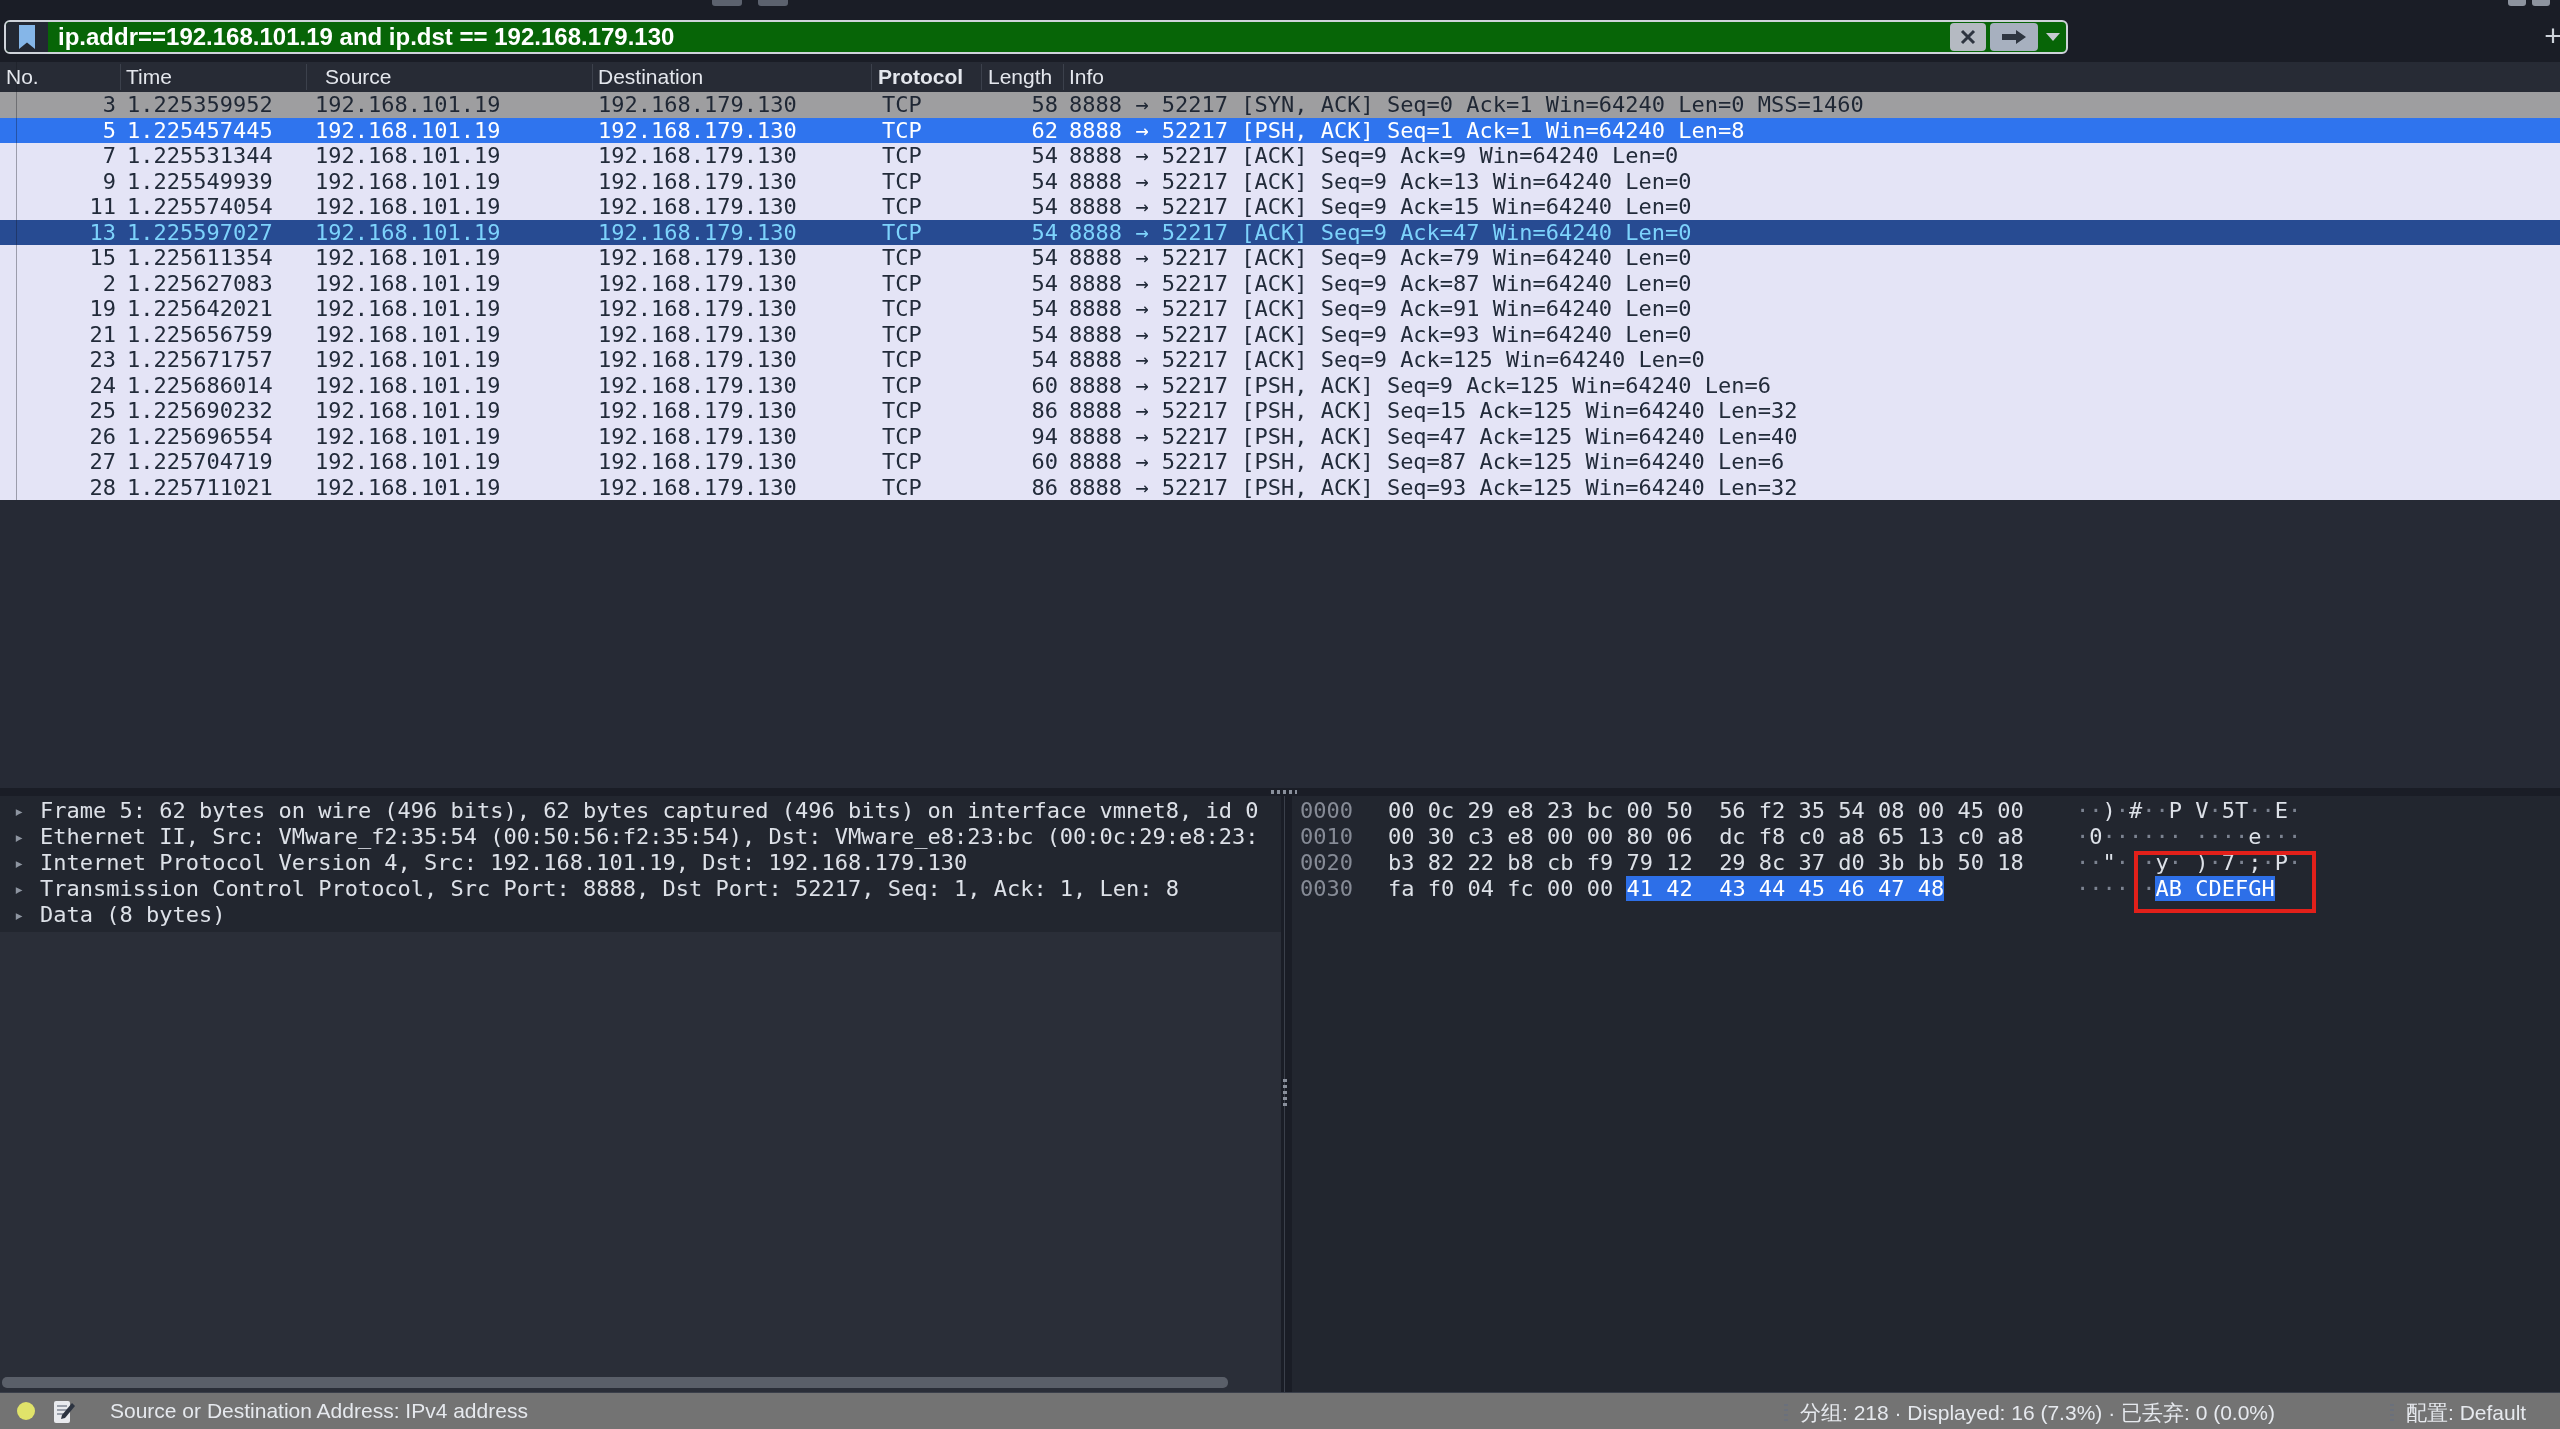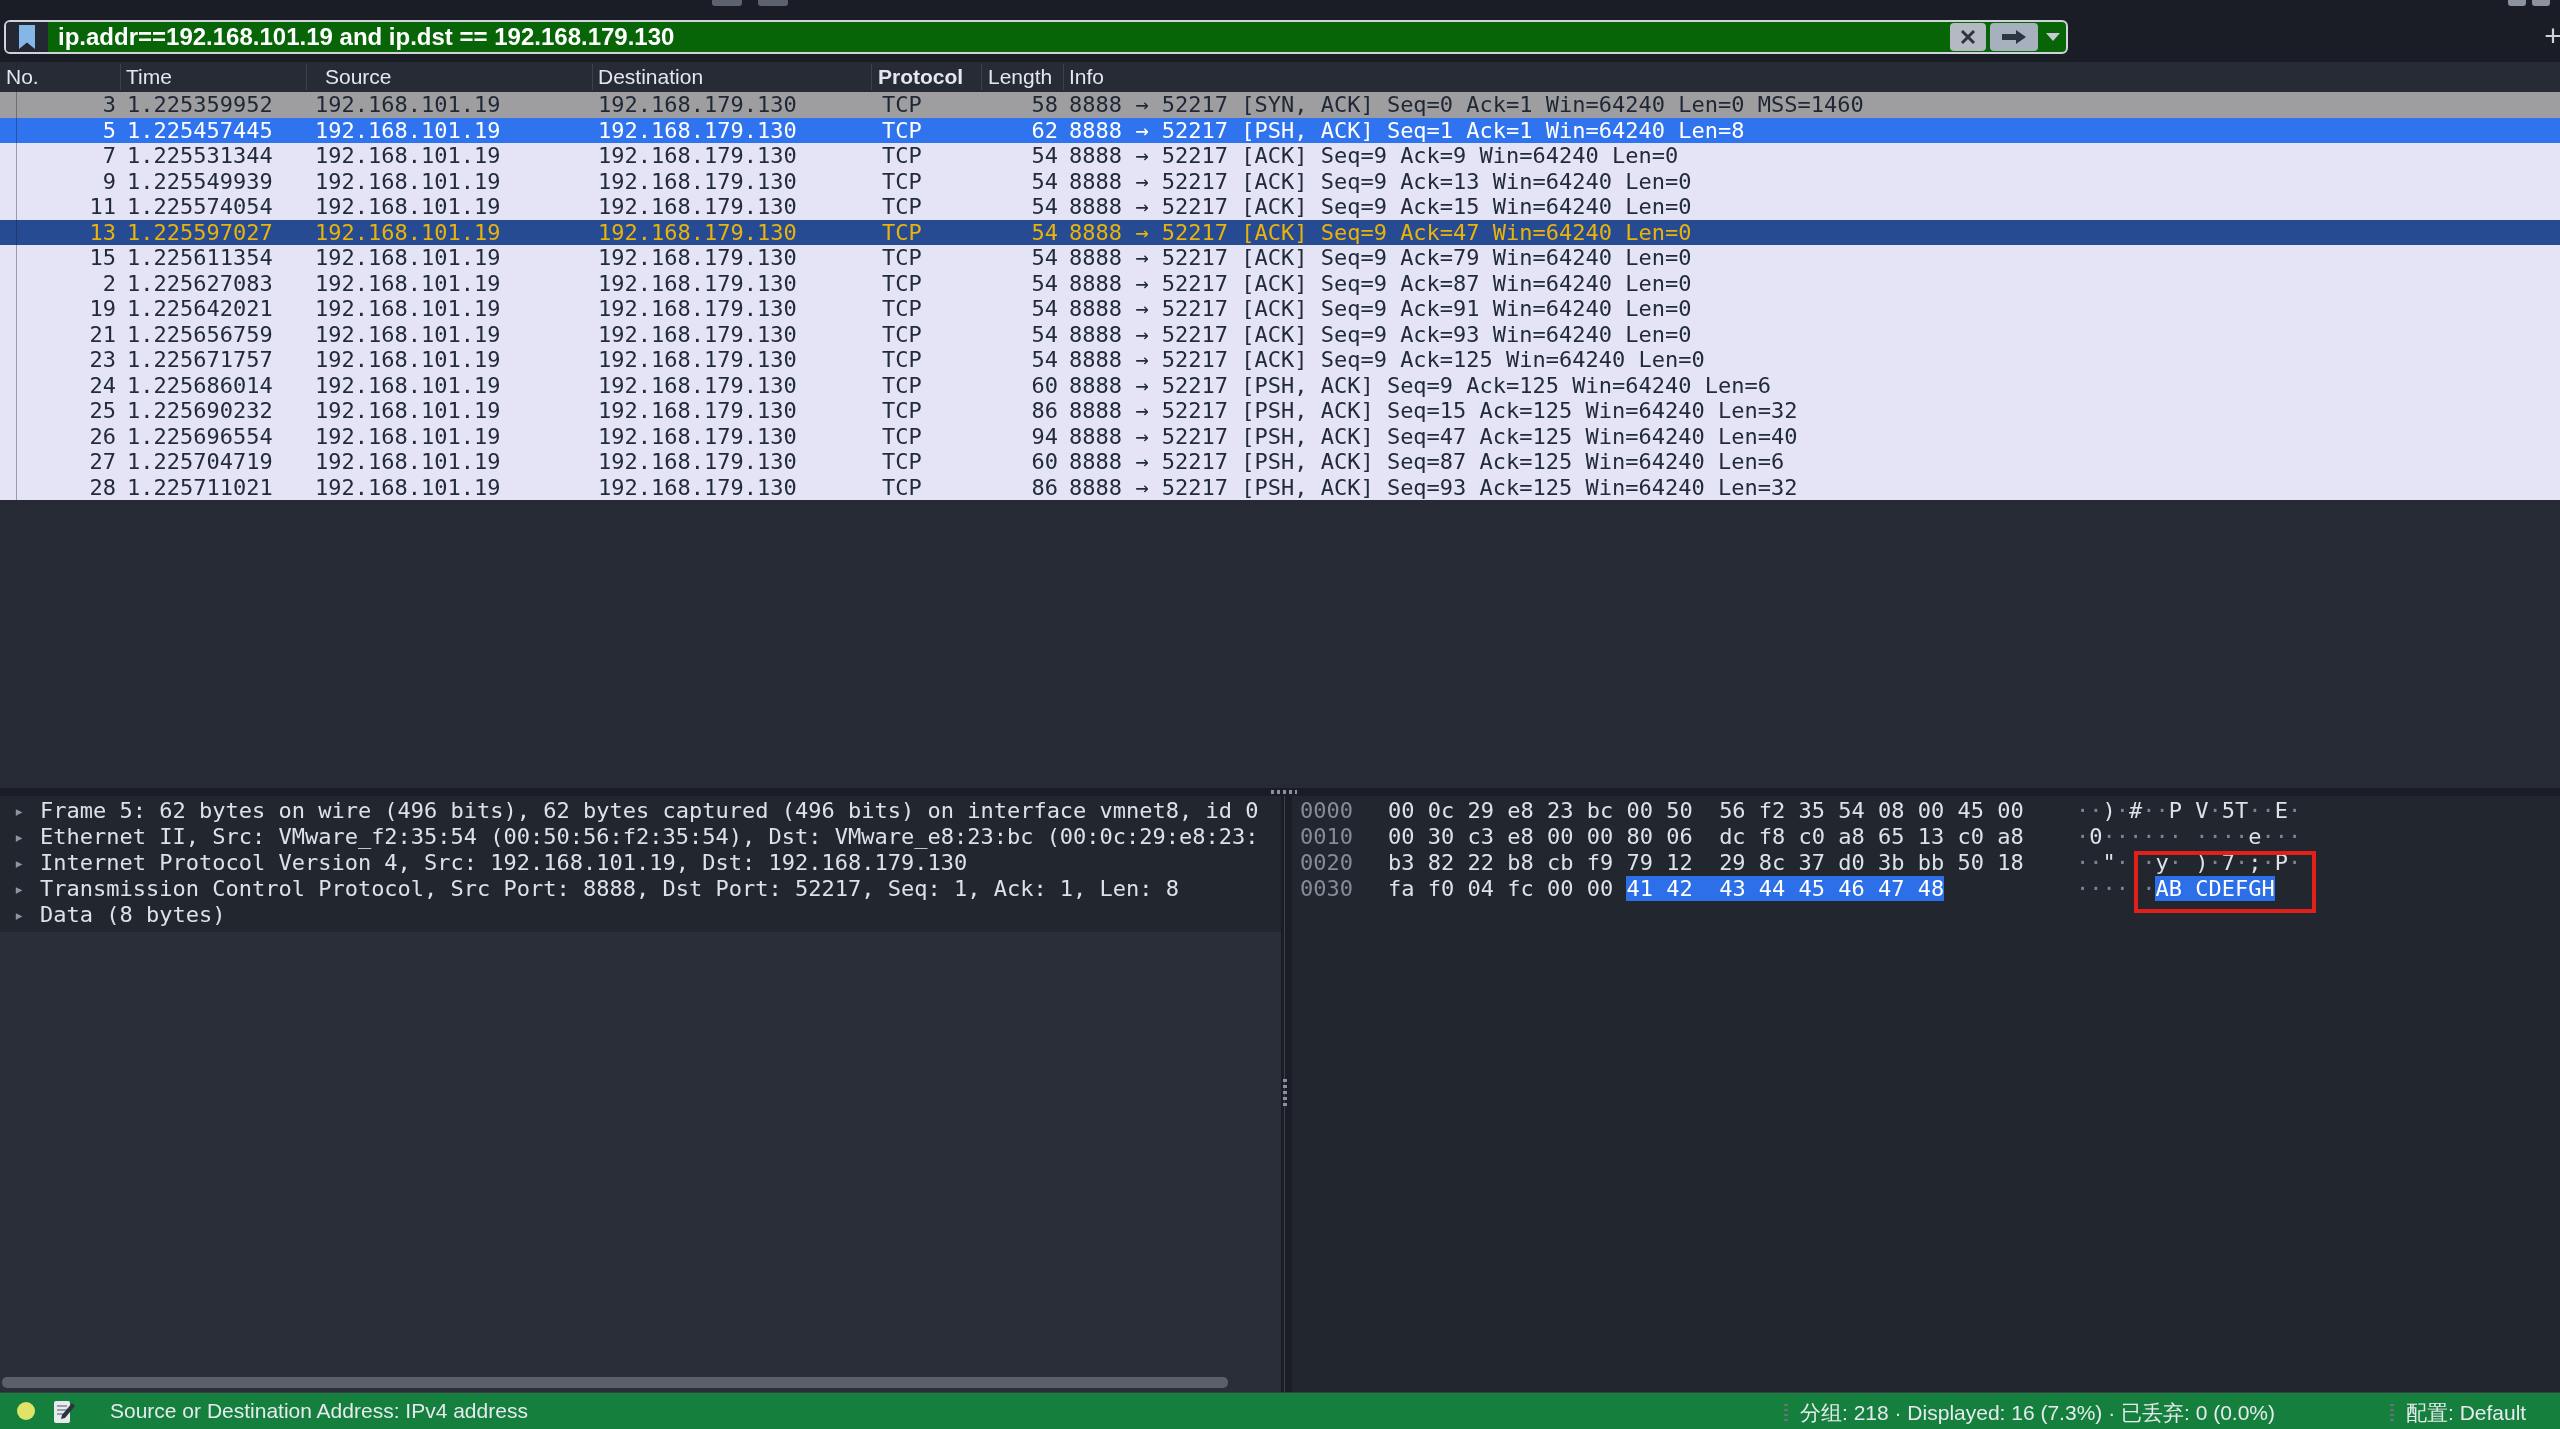--- a/index.html
+++ b/index.html
@@ -28,21 +28,21 @@
   
   .pl-header{position:absolute;left:0;top:62px;width:2560px;height:30px;background:#272b35;color:#e4e7ed;
              font-size:21px;}
   .pl-header .hcell{position:absolute;top:3px;white-space:nowrap;}
   .pl-header .hdiv{position:absolute;top:2px;width:1px;height:26px;background:#3c414c;}
   .pl-rows{position:absolute;left:0;top:92px;width:2560px;}
   .prow{position:relative;width:2560px;height:25.5px;background:#e4e4f6;color:#222b3a;font-size:22px;
         line-height:25.5px;white-space:nowrap;}
   .prow.gray{background:#9e9ea0;color:#1f2734;}
   .prow.selected{background:#2f74ee;color:#ffffff;}
-  .prow.navy{background:#274b92;color:#eab308;}
+  .prow.navy{background:#274b92;color:#7dd3fc;}
   .prow span{position:absolute;top:0;}
   .c-no{left:0;width:116px;text-align:right;}
   .c-time{left:127px;}
   .c-src{left:315px;}
   .c-dst{left:598px;}
   .c-proto{left:882px;}
   .c-len{left:940px;width:118px;text-align:right;}
   .c-info{left:1069px;}
   .gutterline{position:absolute;left:16px;top:62px;width:1px;height:438px;background:rgba(20,24,32,0.35);z-index:5;}
   .list-rest{position:absolute;left:0;top:500px;width:2560px;height:288px;background:#262a35;}
@@ -71,21 +71,21 @@
   .hx-off{position:absolute;left:8px;color:#868b96;}
   .hx-hex{position:absolute;left:96px;color:#dde1e8;}
   .hx-asc{position:absolute;left:784px;color:#dde1e8;}
   .seg-h{background:#2d6fe8;color:#ffffff;}
   .seg-d{color:#7c8391;}
   .hexrows-wrap{padding-top:2px;}
 
   .red-annotation{position:absolute;left:2134px;top:851px;width:174px;height:54px;border:4px solid #e2201a;z-index:20;}
 
   
-  .statusbar{position:absolute;left:0;top:1392px;width:2560px;height:37px;background:#15803d;
+  .statusbar{position:absolute;left:0;top:1392px;width:2560px;height:37px;background:#737373;
              border-top:1px solid #3a3f4a;box-sizing:border-box;color:#e6e9ee;font-size:21px;}
   .sb-dot{position:absolute;left:17px;top:9px;width:18px;height:18px;border-radius:50%;background:#e0e36a;}
   .sb-note{position:absolute;left:52px;top:6px;}
   .sb-hint{position:absolute;left:110px;top:6px;white-space:nowrap;}
   .sb-grip{position:absolute;top:8px;width:4px;height:20px;
            background:repeating-linear-gradient(0deg,#6a707c 0 2px,transparent 2px 5px);}
   .sb-packets{position:absolute;left:1800px;top:6px;white-space:nowrap;}
   .sb-profile{position:absolute;left:2406px;top:6px;white-space:nowrap;}
 </style>
 </head>

